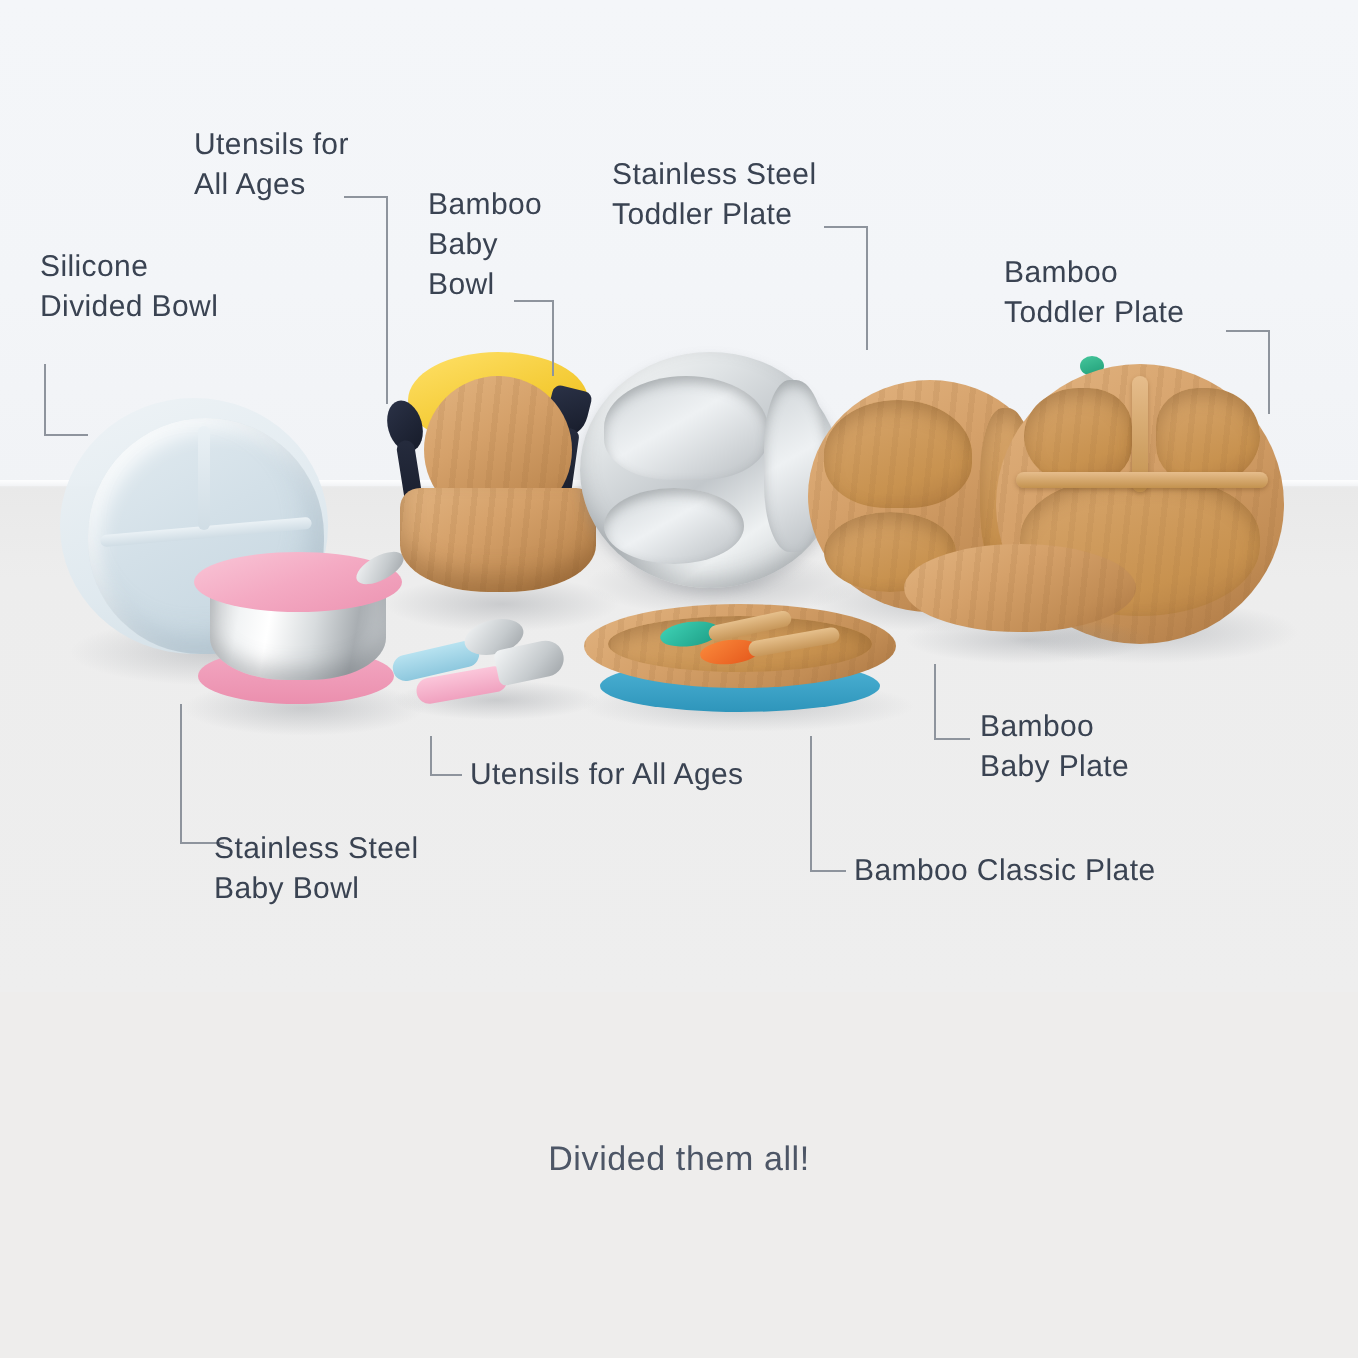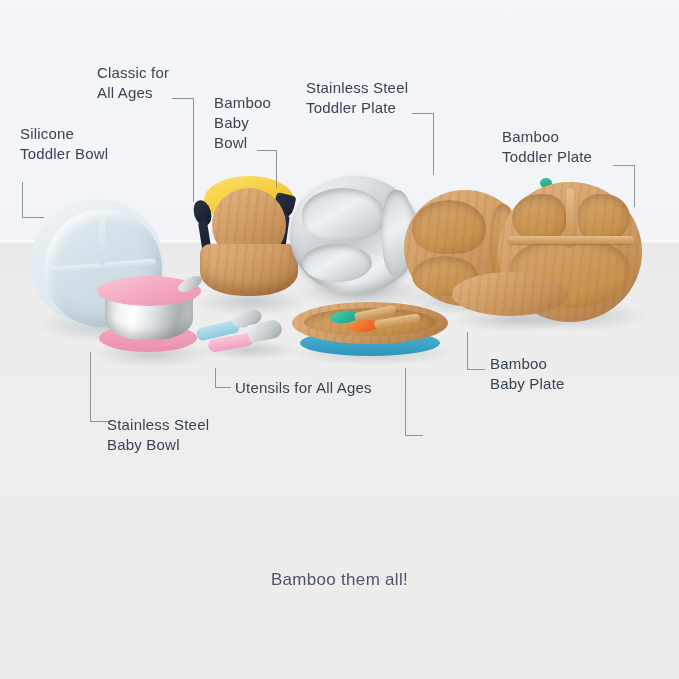--- a/index.html
+++ b/index.html
@@ -236,39 +236,40 @@
     <i class="v" style="left:0;top:0;height:38px;"></i>
     <i class="h" style="left:0;top:37px;width:18px;"></i>
   </div>
 
   <div class="lead" style="left:405px;top:368px;width:18px;height:68px;">
     <i class="v" style="left:0;top:0;height:68px;"></i>
     <i class="h" style="left:0;top:67px;width:18px;"></i>
   </div>
 
   <div class="label" style="left:20px;top:124px;width:180px;">Silicone
-Toddler Bowl</div>
-
-  <div class="label" style="left:97px;top:63px;width:110px;">Classic for
+Divided Bowl</div>
+
+  <div class="label" style="left:97px;top:63px;width:110px;">Utensils for
 All Ages</div>
 
   <div class="label" style="left:214px;top:93px;width:80px;">Bamboo
 Baby
 Bowl</div>
 
   <div class="label" style="left:306px;top:78px;width:130px;">Stainless Steel
 Toddler Plate</div>
 
   <div class="label" style="left:502px;top:127px;width:130px;">Bamboo
 Toddler Plate</div>
 
   <div class="label" style="left:107px;top:415px;width:150px;">Stainless Steel
 Baby Bowl</div>
 
   <div class="label" style="left:235px;top:378px;width:200px;">Utensils for All Ages</div>
 
   <div class="label" style="left:490px;top:354px;width:130px;">Bamboo
 Baby Plate</div>
 
-
-  <div class="subline">Bamboo them all!</div>
+  <div class="label" style="left:427px;top:426px;width:200px;">Bamboo Classic Plate</div>
+
+  <div class="subline">Divided them all!</div>
 
 </div>
 
 </body></html>

